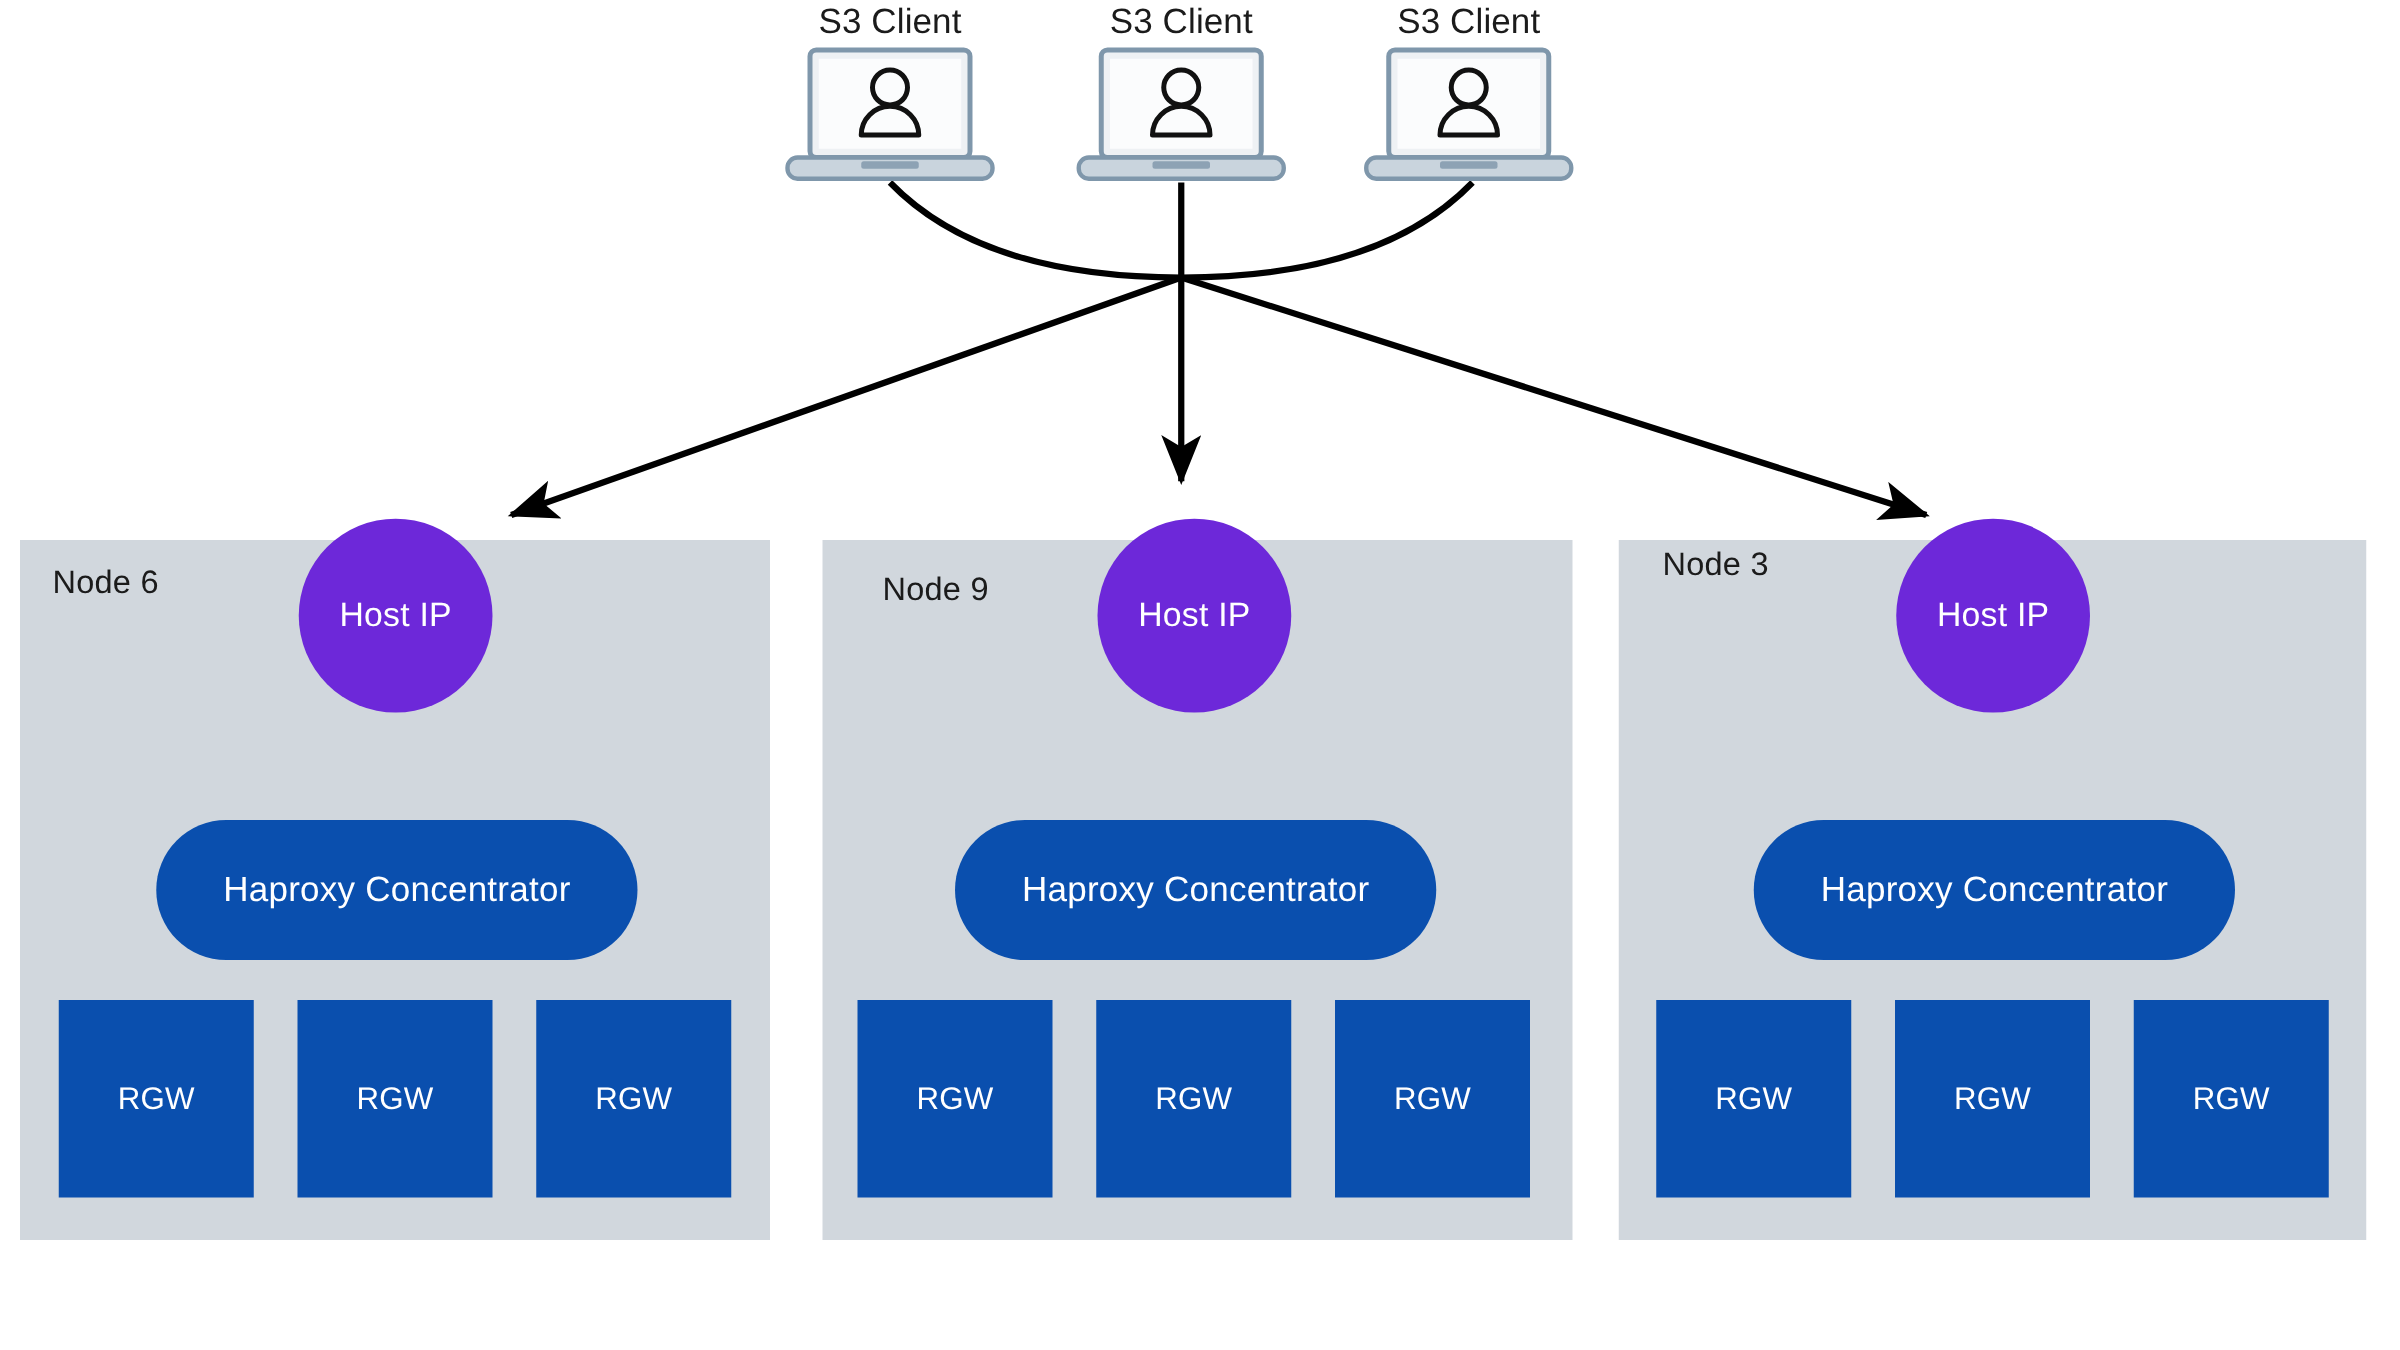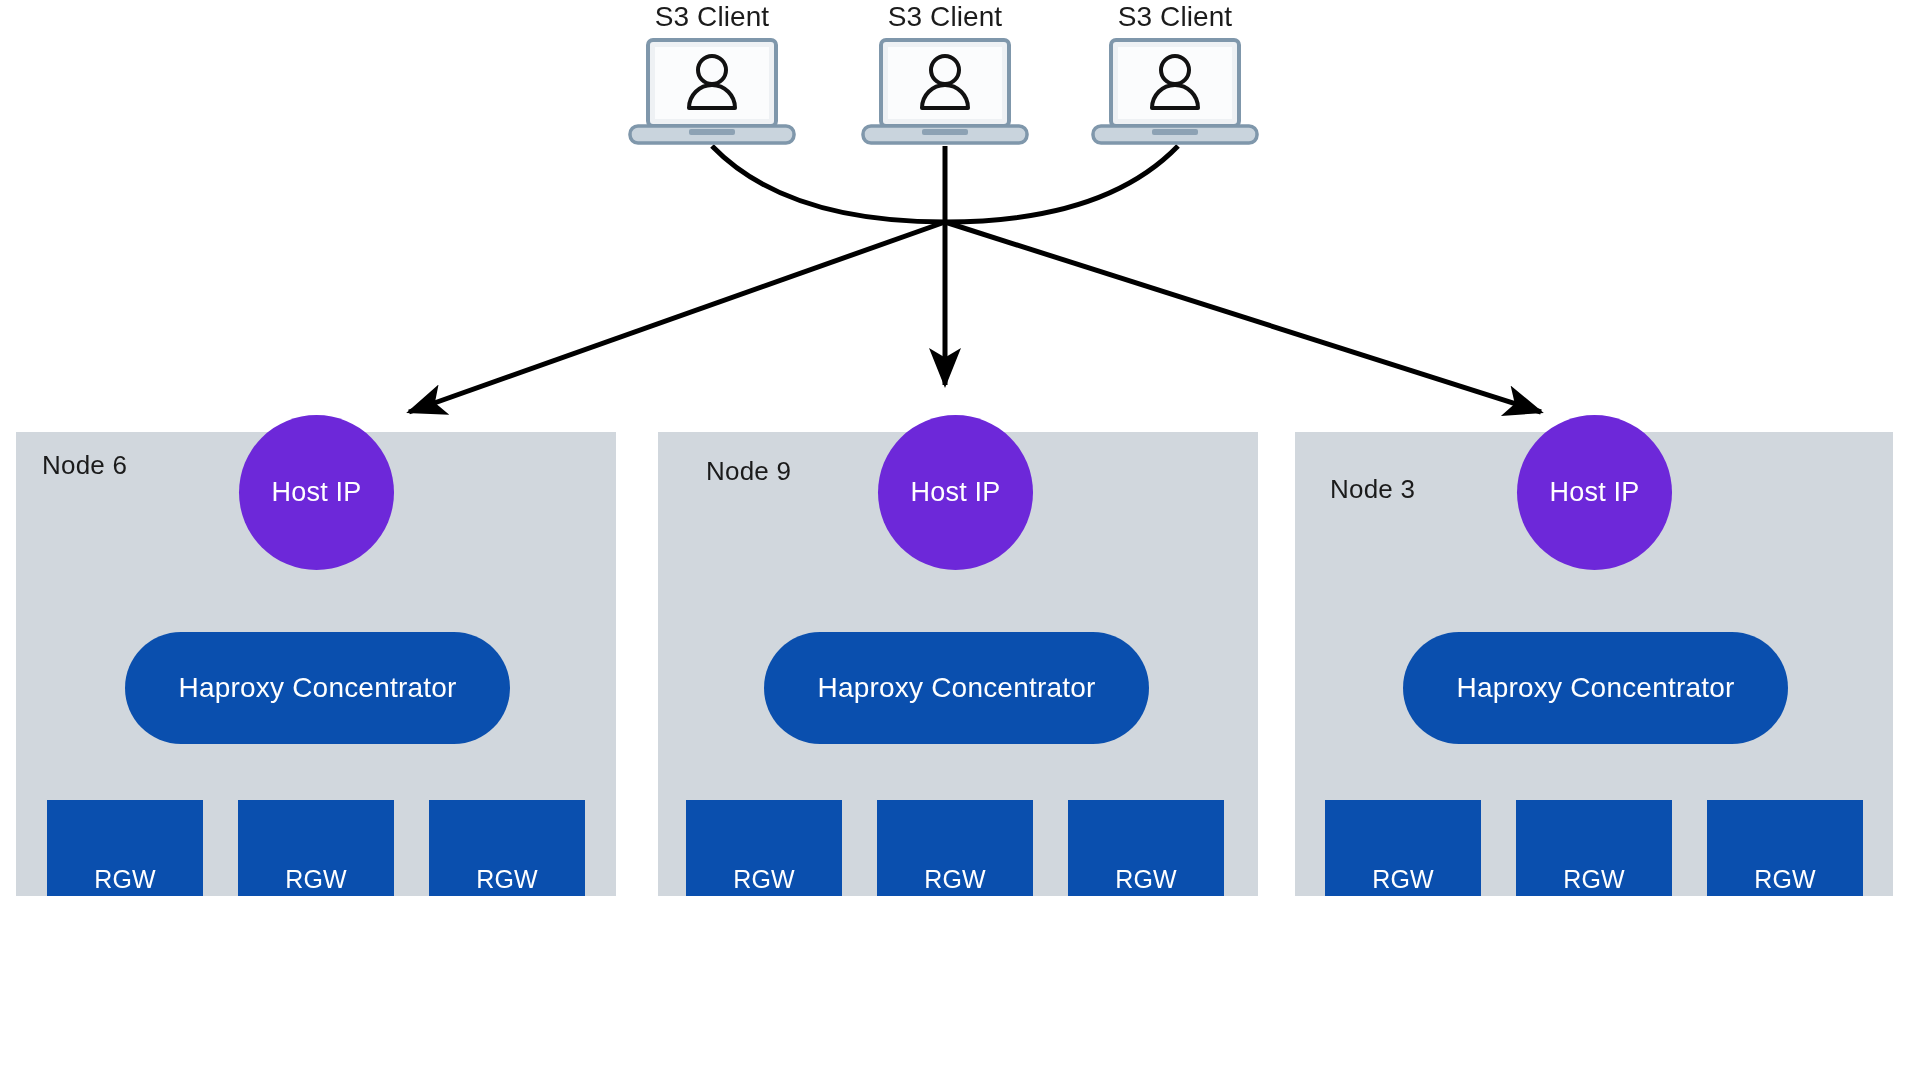--- a/index.html
+++ b/index.html
@@ -7,21 +7,21 @@
     margin: 0;
     padding: 0;
     background: #ffffff;
   }
   body {
     font-family: "Liberation Sans", sans-serif;
   }
   #canvas {
     position: relative;
     width: 1920px;
-    height: 896px;
+    height: 1080px;
     background: #ffffff;
     overflow: hidden;
   }
   
   #wires {
     position: absolute;
     left: 0;
     top: 0;
     width: 1920px;
     height: 1080px;
@@ -75,20 +75,21 @@
     position: absolute;
     background: #0a4fae;
     border-radius: 56px;
     display: flex;
     align-items: center;
     justify-content: center;
     color: #ffffff;
     font-size: 28px;
     white-space: nowrap;
     letter-spacing: 0.2px;
+    margin-top: 24px;
   }
   .rgw {
     position: absolute;
     background: #0a4fae;
     display: flex;
     align-items: center;
     justify-content: center;
     color: #ffffff;
     font-size: 25px;
     letter-spacing: 0.2px;
@@ -187,20 +188,20 @@
 
   <div class="node-box" style="left:658px; top:432px; width:600px; height:560px;"></div>
   <div class="node-label" style="left:706px; top:456px;">Node 9</div>
   <div class="host-ip" style="left:878px; top:415px; width:155px; height:155px;">Host IP</div>
   <div class="haproxy" style="left:764px; top:632px; width:385px; height:112px;">Haproxy Concentrator</div>
   <div class="rgw" style="left:686px; top:800px; width:156px; height:158px;">RGW</div>
   <div class="rgw" style="left:877px; top:800px; width:156px; height:158px;">RGW</div>
   <div class="rgw" style="left:1068px; top:800px; width:156px; height:158px;">RGW</div>
 
   <div class="node-box" style="left:1295px; top:432px; width:598px; height:560px;"></div>
-  <div class="node-label" style="left:1330px; top:474px;">Node 3</div>
+  <div class="node-label" style="left:1330px; top:436px;">Node 3</div>
   <div class="host-ip" style="left:1517px; top:415px; width:155px; height:155px;">Host IP</div>
   <div class="haproxy" style="left:1403px; top:632px; width:385px; height:112px;">Haproxy Concentrator</div>
   <div class="rgw" style="left:1325px; top:800px; width:156px; height:158px;">RGW</div>
   <div class="rgw" style="left:1516px; top:800px; width:156px; height:158px;">RGW</div>
   <div class="rgw" style="left:1707px; top:800px; width:156px; height:158px;">RGW</div>
 
 </div>
 
 </body></html>

